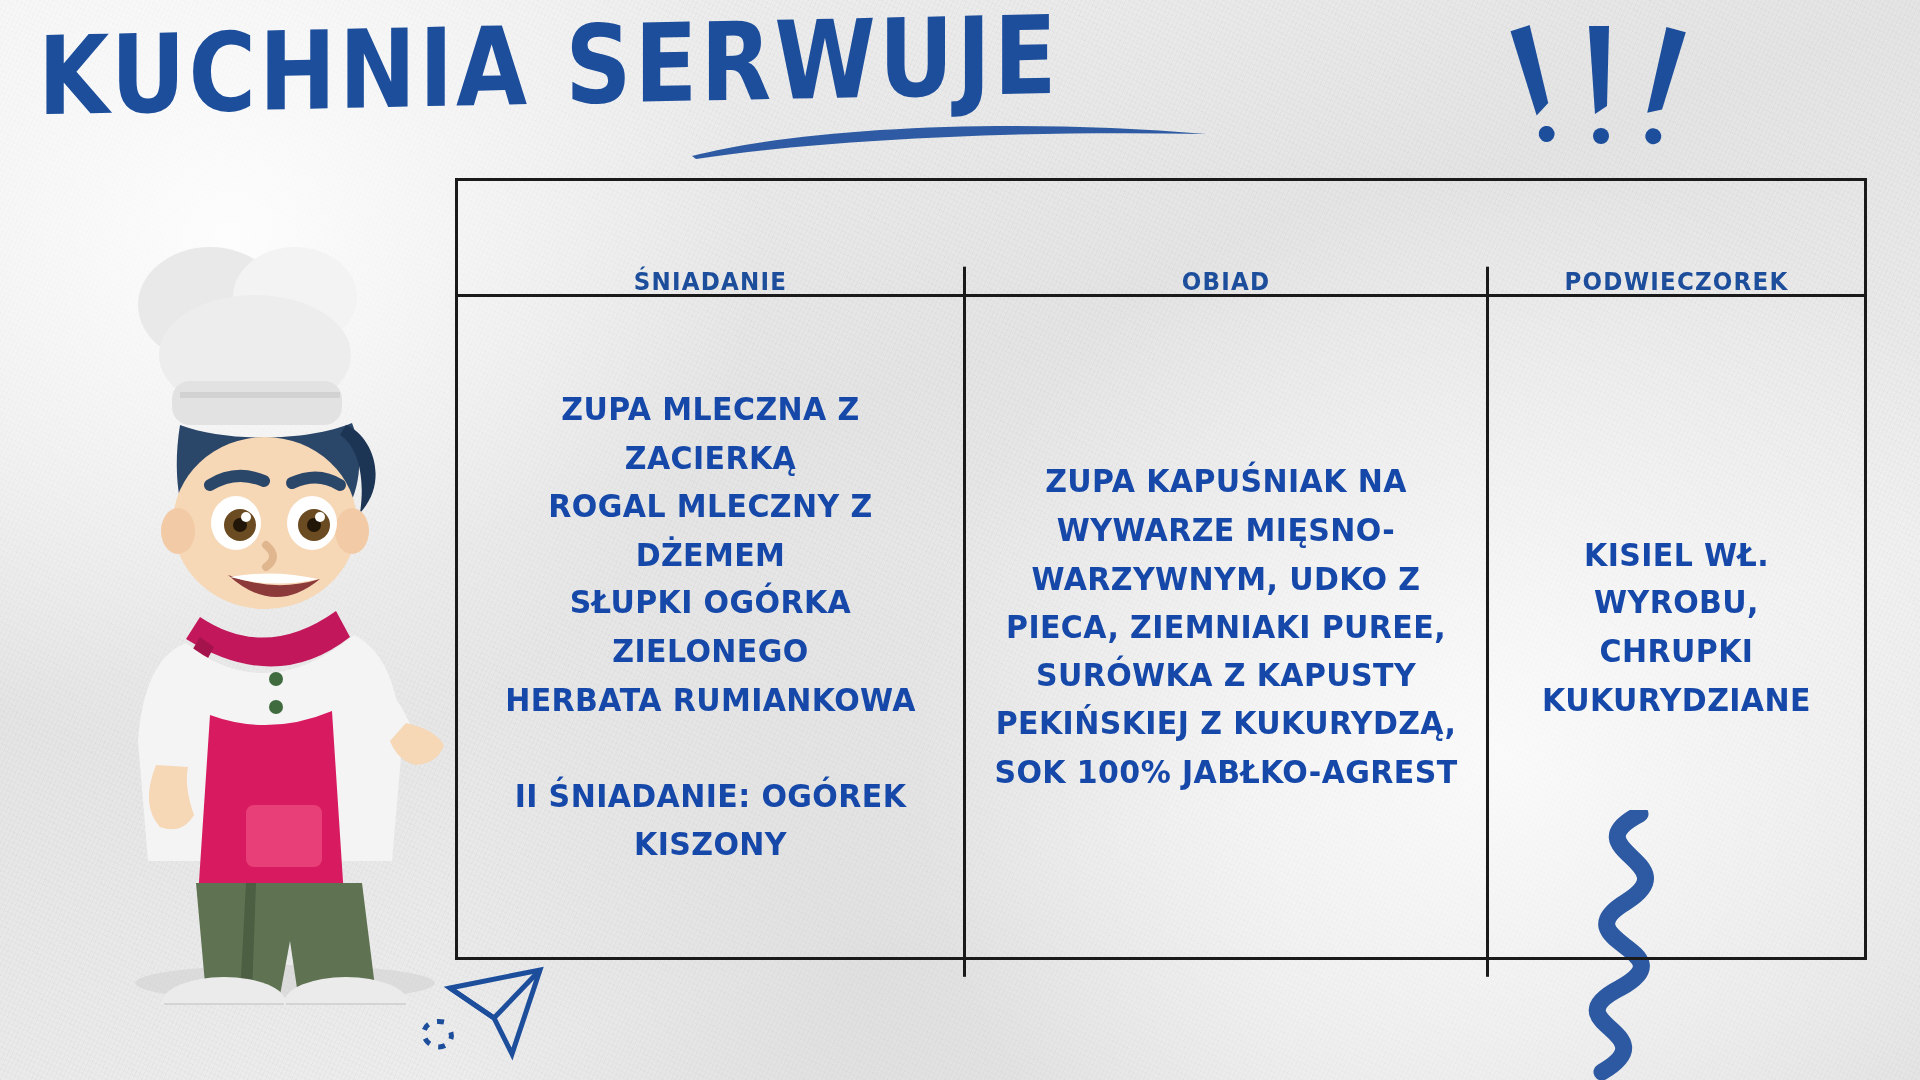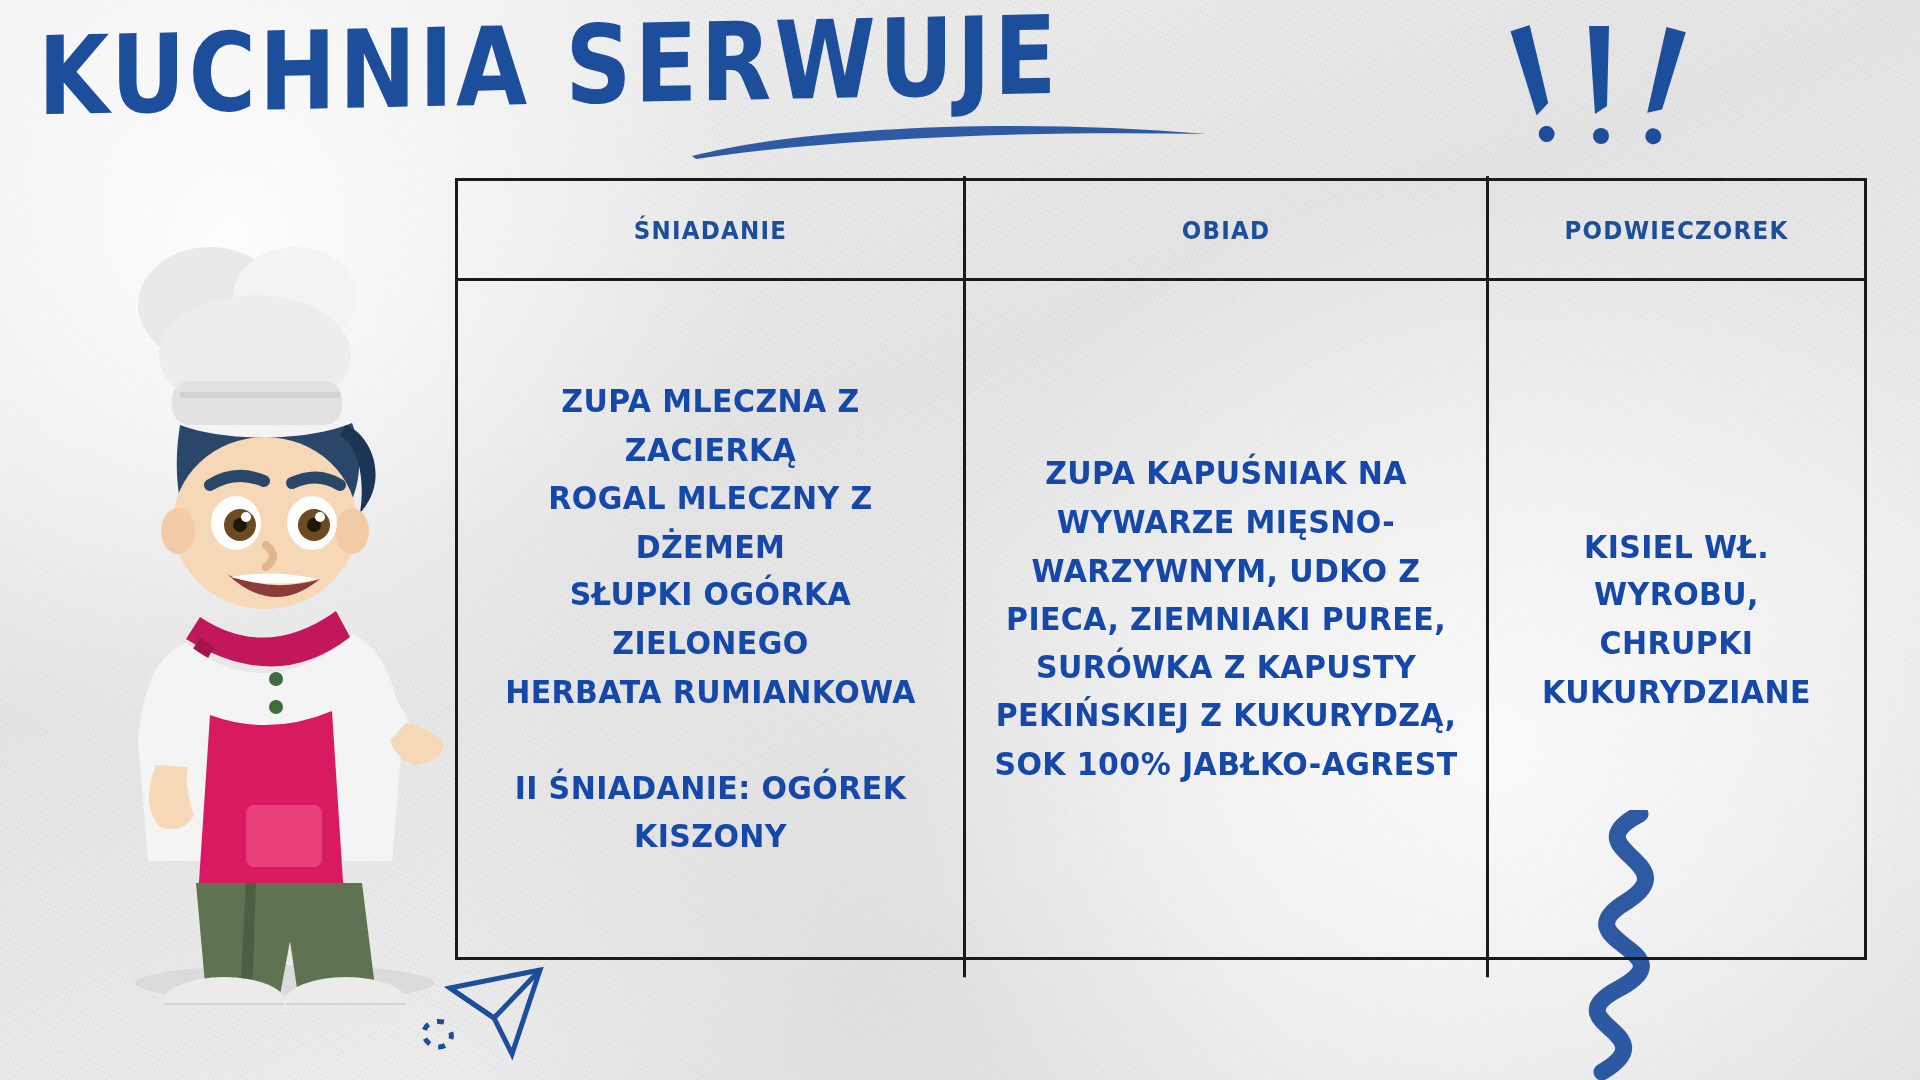--- a/index.html
+++ b/index.html
@@ -77,22 +77,23 @@
     top: 178px;
     width: 1412px;
     height: 782px;
     border: 3px solid #1a1a1a;
     display: flex;
     flex-direction: column;
     background: transparent;
   }
   .thead {
     display: flex;
-    height: 100px;
+    height: 116px;
     border-bottom: 3px solid #1a1a1a;
+    align-items: flex-end;
   }
   .tbody {
     display: flex;
     flex: 1;
   }
   .col-1 { width: 508px; }
   .col-2 { width: 523px; }
   .col-3 { flex: 1; }
 
   .th {

